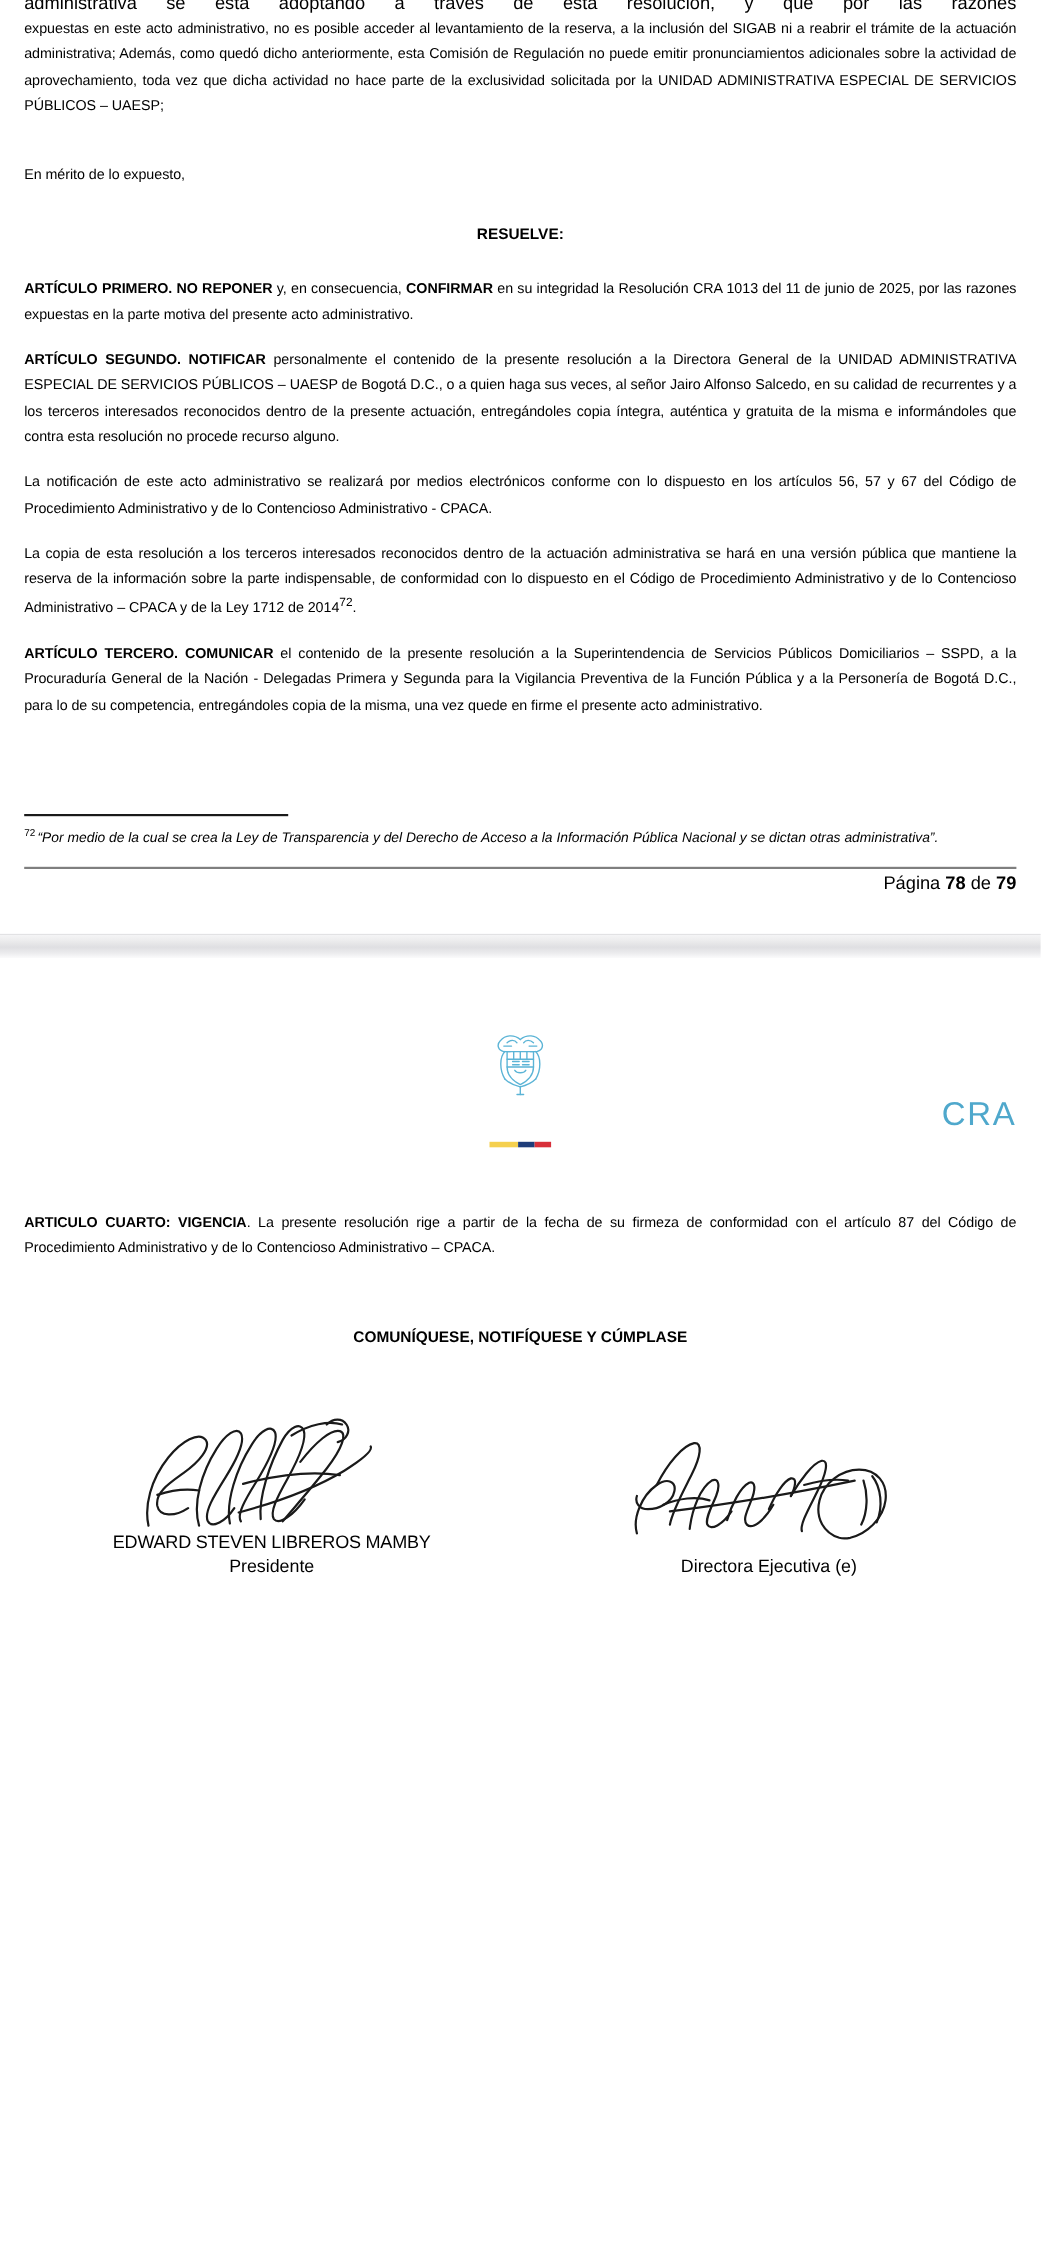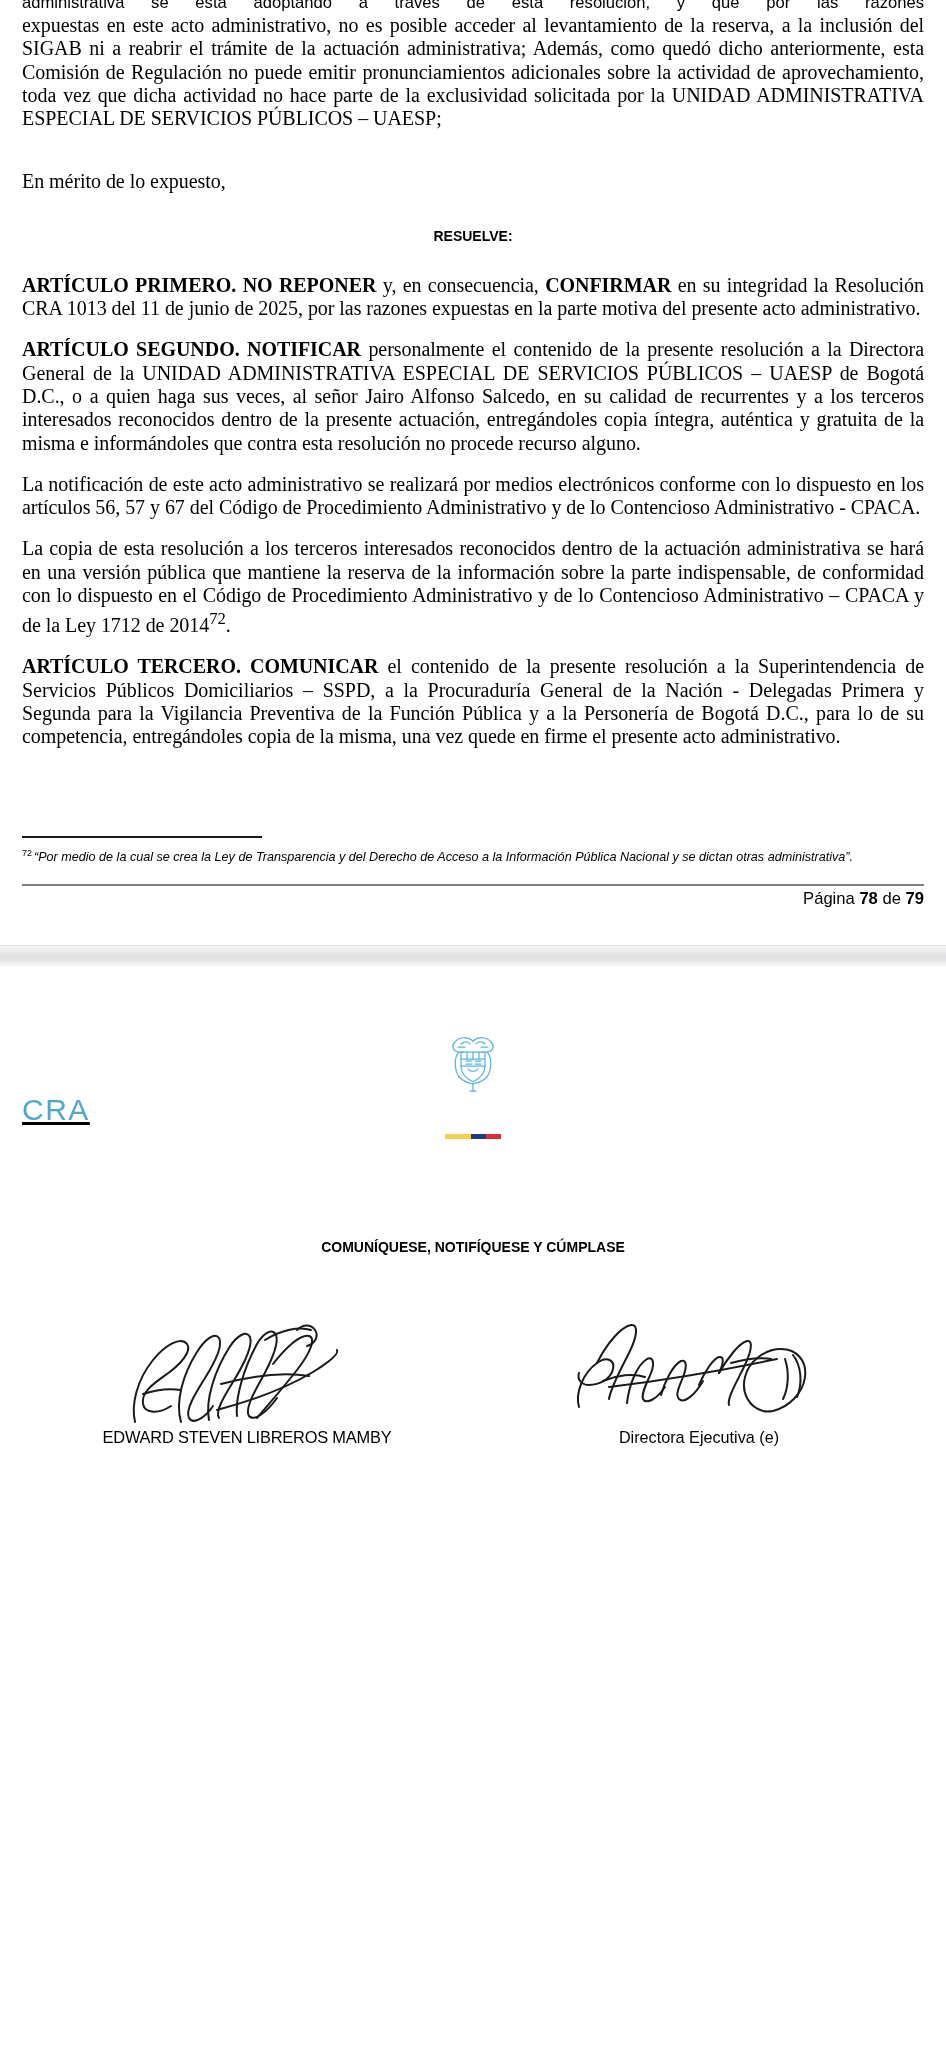--- a/index.html
+++ b/index.html
@@ -42,26 +42,25 @@
         #fbfbfc 100%);
   }
   .page-gap .band::before {
     content: "";
     position: absolute; left: 0; right: 0; top: 0; height: 1px;
     background: #e2e2e4;
   }
 
   
   p.body {
-    font-size: 20px;
+    font-size: 13px;
     line-height: 23.3px;
     text-align: justify;
     margin: 0 0 18px 0;
     letter-spacing: -0.05px;
-    font-family: Liberation Serif, serif;
   }
   p.body.tight { margin-bottom: 0; }
   .b { font-weight: bold; }
 
   .center { text-align: center; }
   .centerhead {
     font-size: 14px;
     font-weight: bold;
     text-align: center;
     margin: 0;
@@ -125,23 +124,22 @@
   .page-number {
     font-size: 16.6px;
     text-align: right;
     margin: 3px 0 0 0;
     padding-bottom: 18px;
   }
   .page-number .b { font-weight: bold; }
 
   
   .logo-block {
-    text-align: left;
+    text-align: right;
     padding-top: 58px;
-    text-decoration: underline;
   }
   .logo-svg { display: block; margin: 0 auto; }
   .cra-word {
     font-size: 30px;
     letter-spacing: 1.5px;
     color: #4FA8CC;
     font-family: "Liberation Sans", sans-serif;
     margin: -2px 0 0 0;
     line-height: 1;
   }
@@ -258,20 +256,21 @@
       <div class="cra-word">CRA</div>
       <div class="tricolor">
         <i class="tri-y"></i>
         <i class="tri-b"></i>
         <i class="tri-r"></i>
       </div>
     </div>
 
     <div class="spacer-56"></div>
 
+    <p class="body"><span class="b">ARTICULO CUARTO: VIGENCIA</span><span>. La presente resolución rige a partir de la fecha de su firmeza de conformidad con el artículo 87 del Código de Procedimiento Administrativo y de lo Contencioso Administrativo – CPACA.</span></p>
 
     <div class="spacer-44"></div>
 
     <p class="centerhead">COMUNÍQUESE, NOTIFÍQUESE Y CÚMPLASE</p>
 
     <div class="spacer-44"></div>
 
 
     <div class="spacer-22"></div>
 
@@ -288,20 +287,21 @@
               <path d="M140 98 C138 78, 148 48, 160 26 C167 14, 176 10, 179 17 C182 25, 174 44, 164 62 C155 78, 148 92, 152 98 C157 104, 170 94, 180 80"></path>
               <path d="M176 46 C190 28, 204 16, 212 18 C219 20, 214 34, 200 52 C186 70, 170 88, 160 100"></path>
               <path d="M168 22 C184 12, 202 8, 214 12"></path>
               <path d="M124 66 C154 58, 186 54, 212 58"></path>
               <path d="M200 12 C206 6, 214 6, 218 12 C222 18, 218 26, 210 28"></path>
               <path d="M120 92 C150 84, 186 72, 216 54 C232 44, 242 36, 240 32"></path>
             </g>
           </svg>
         </div>
         <p class="sig-name">EDWARD STEVEN LIBREROS MAMBY</p>
+        <p class="sig-title">Presidente</p>
       </div>
 
       <div class="sig-col">
         <div class="sig-img">
           <svg width="300" height="120" viewBox="0 0 300 120">
             <g fill="none" stroke="#1a1a1a" stroke-width="2" stroke-linecap="round" stroke-linejoin="round">
               <path d="M30 92 C26 78, 34 58, 48 48 C58 41, 66 45, 64 54 C62 64, 50 70, 40 70 C32 70, 28 64, 30 58"></path>
               <path d="M48 48 C58 28, 72 12, 82 10 C90 9, 88 22, 80 38 C72 54, 62 72, 60 84"></path>
               <path d="M54 66 C68 60, 84 58, 96 62"></path>
               <path d="M78 88 C80 70, 88 50, 98 44 C104 41, 106 48, 102 58 C98 68, 92 78, 94 84 C97 90, 108 84, 116 72"></path>

